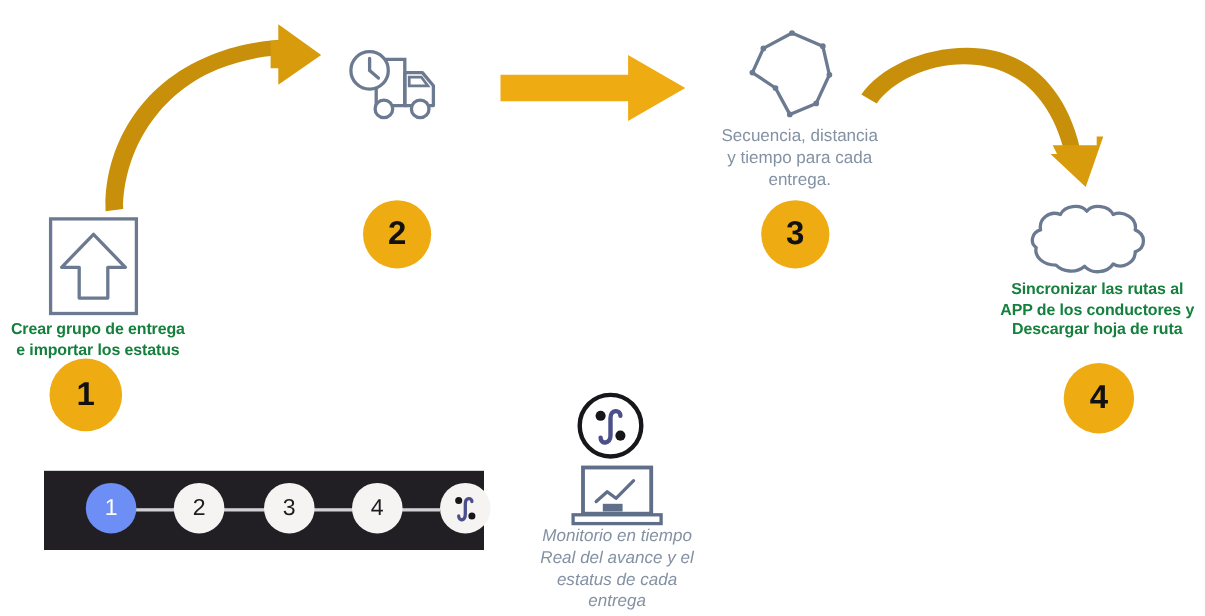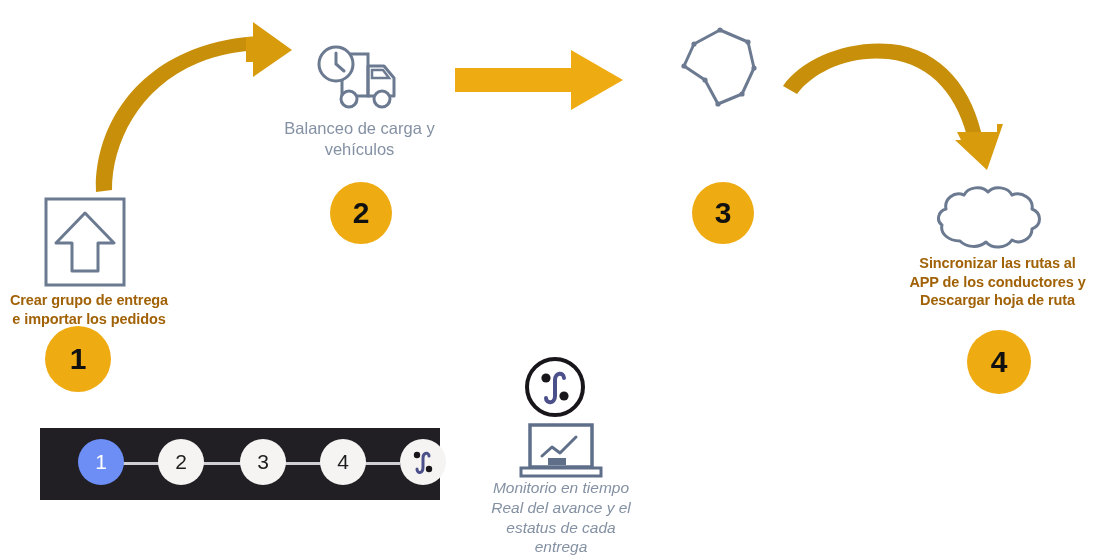--- a/index.html
+++ b/index.html
@@ -23,21 +23,21 @@
   .step-caption {
     position: absolute;
     text-align: center;
     color: #6b7b90;
     line-height: 1.28;
     white-space: pre-line;
   }
   .caption-bold {
     font-weight: bold;
     font-size: 14.5px;
-    color: #a16207;
+    color: #15803d;
     letter-spacing: -0.1px;
   }
   .caption-light {
     font-weight: normal;
     font-size: 16.5px;
     color: #8491a3;
   }
   .caption-mono-mid {
     font-weight: normal;
     font-size: 15.5px;
@@ -130,60 +130,61 @@
     </svg>
   </div>
 
   <div class="abs" style="left:44px; top:197px;">
     <svg width="82" height="90" viewBox="0 0 82 90">
       <rect x="2" y="2" width="78" height="86" fill="none" stroke="#6b7a90" stroke-width="3"></rect>
       <path d="M 41 16 L 70 46 L 54 46 L 54 74 L 28 74 L 28 46 L 12 46 Z" fill="none" stroke="#6b7a90" stroke-width="3" stroke-linejoin="round"></path>
     </svg>
   </div>
   <div class="step-caption caption-bold" style="left:0px; top:291px; width:178px;">Crear grupo de entrega
-e importar los pedidos</div>
+e importar los estatus</div>
   <div class="badge" style="left:45px; top:326px; width:66px; height:66px;">
     <span>1</span>
   </div>
 
   <div class="abs" style="left:316px; top:42px;">
     <svg width="88" height="72" viewBox="0 0 88 72">
 
       <path d="M 26 12 L 52 12 L 52 54 L 26 54 Z" fill="none" stroke="#6b7a90" stroke-width="3"></path>
 
       <path d="M 52 24 L 68 24 L 78 36 L 78 54 L 52 54 Z" fill="none" stroke="#6b7a90" stroke-width="3" stroke-linejoin="round"></path>
 
       <path d="M 56 28 L 67 28 L 73 36 L 56 36 Z" fill="none" stroke="#6b7a90" stroke-width="2.5"></path>
 
       <circle cx="33" cy="57" r="8" fill="#ffffff" stroke="#6b7a90" stroke-width="3"></circle>
       <circle cx="66" cy="57" r="8" fill="#ffffff" stroke="#6b7a90" stroke-width="3"></circle>
 
       <circle cx="20" cy="22" r="17" fill="#ffffff" stroke="#6b7a90" stroke-width="3"></circle>
       <path d="M 20 11 L 20 22 L 28 29" fill="none" stroke="#6b7a90" stroke-width="3" stroke-linecap="round"></path>
     </svg>
   </div>
-  <div class="step-caption caption-light" style="left:262px; top:118px; width:195px;">Balanceo de carga y
-vehículos</div>
   <div class="badge" style="left:330px; top:182px; width:62px; height:62px;">
     <span>2</span>
   </div>
 
   <div class="abs" style="left:676px; top:22px;">
     <svg width="92" height="88" viewBox="0 0 92 88">
       <polygon points="44,8 72,20 78,46 66,72 42,82 29,58 8,44 18,22" fill="none" stroke="#6b7a90" stroke-width="3" stroke-linejoin="round"></polygon>
       <circle cx="44" cy="8" r="2.6" fill="#6b7a90"></circle>
       <circle cx="72" cy="20" r="2.6" fill="#6b7a90"></circle>
       <circle cx="78" cy="46" r="2.6" fill="#6b7a90"></circle>
       <circle cx="66" cy="72" r="2.6" fill="#6b7a90"></circle>
       <circle cx="42" cy="82" r="2.6" fill="#6b7a90"></circle>
       <circle cx="29" cy="58" r="2.6" fill="#6b7a90"></circle>
       <circle cx="8" cy="44" r="2.6" fill="#6b7a90"></circle>
       <circle cx="18" cy="22" r="2.6" fill="#6b7a90"></circle>
     </svg>
   </div>
+  <div class="step-caption caption-mono-mid" style="left:637px; top:114px; width:180px;">Secuencia, distancia
+y tiempo para cada
+entrega.</div>
   <div class="badge" style="left:692px; top:182px; width:62px; height:62px;">
     <span>3</span>
   </div>
 
   <div class="abs" style="left:930px; top:183px;">
     <svg width="118" height="70" viewBox="0 0 118 70">
       <path d="M 30 58
                C 18 58, 10 50, 12 42
                C 6 38, 8 28, 16 26
                C 14 16, 24 8, 34 12

